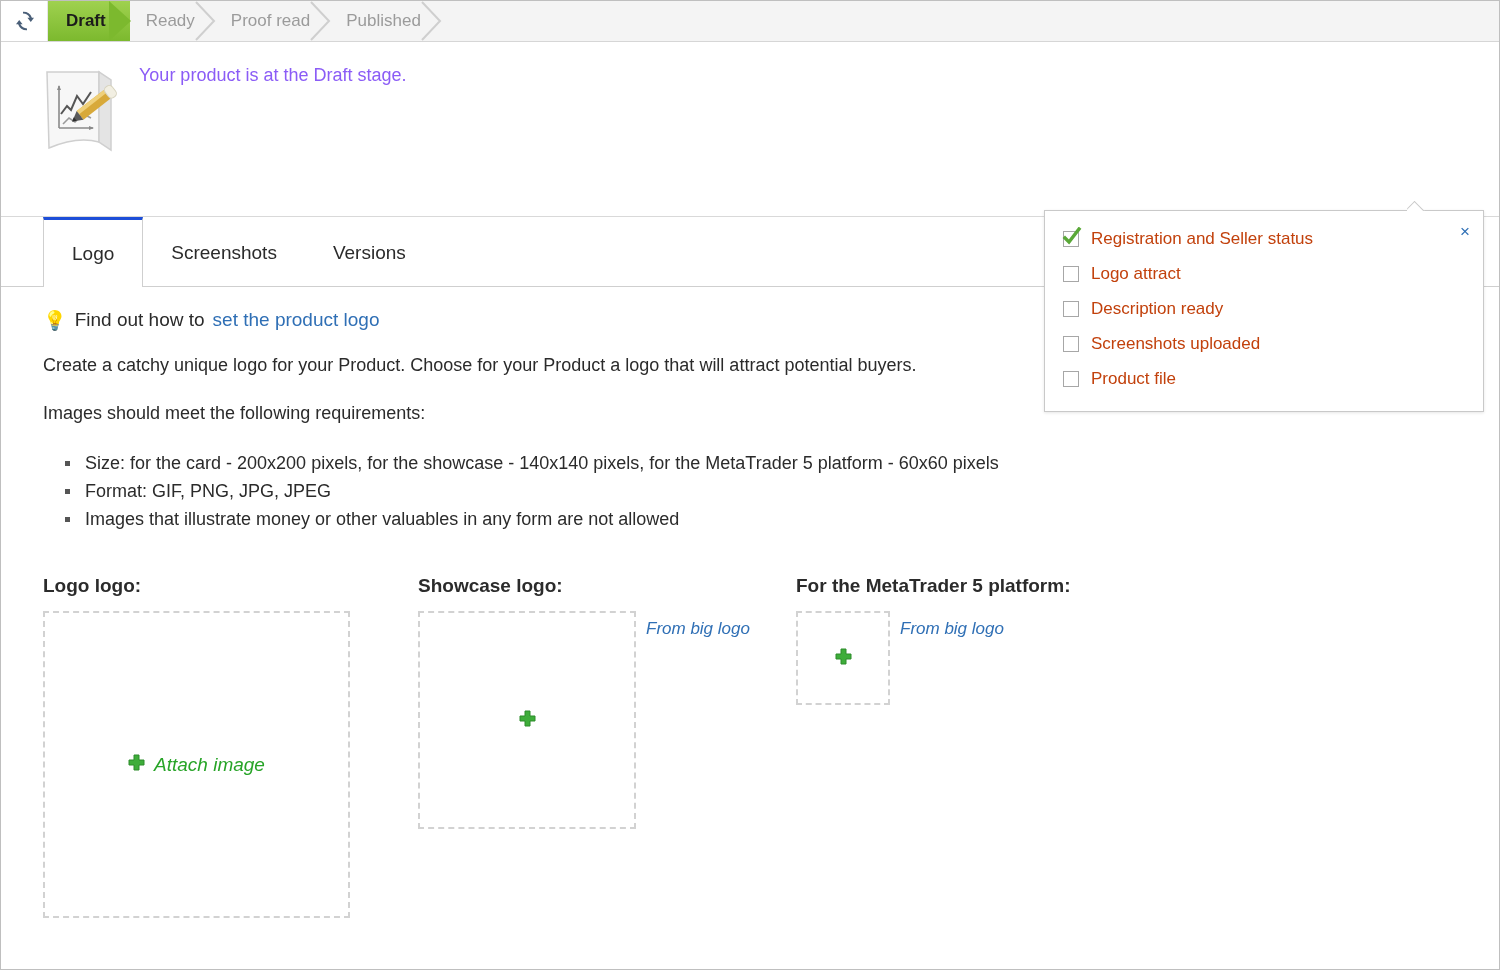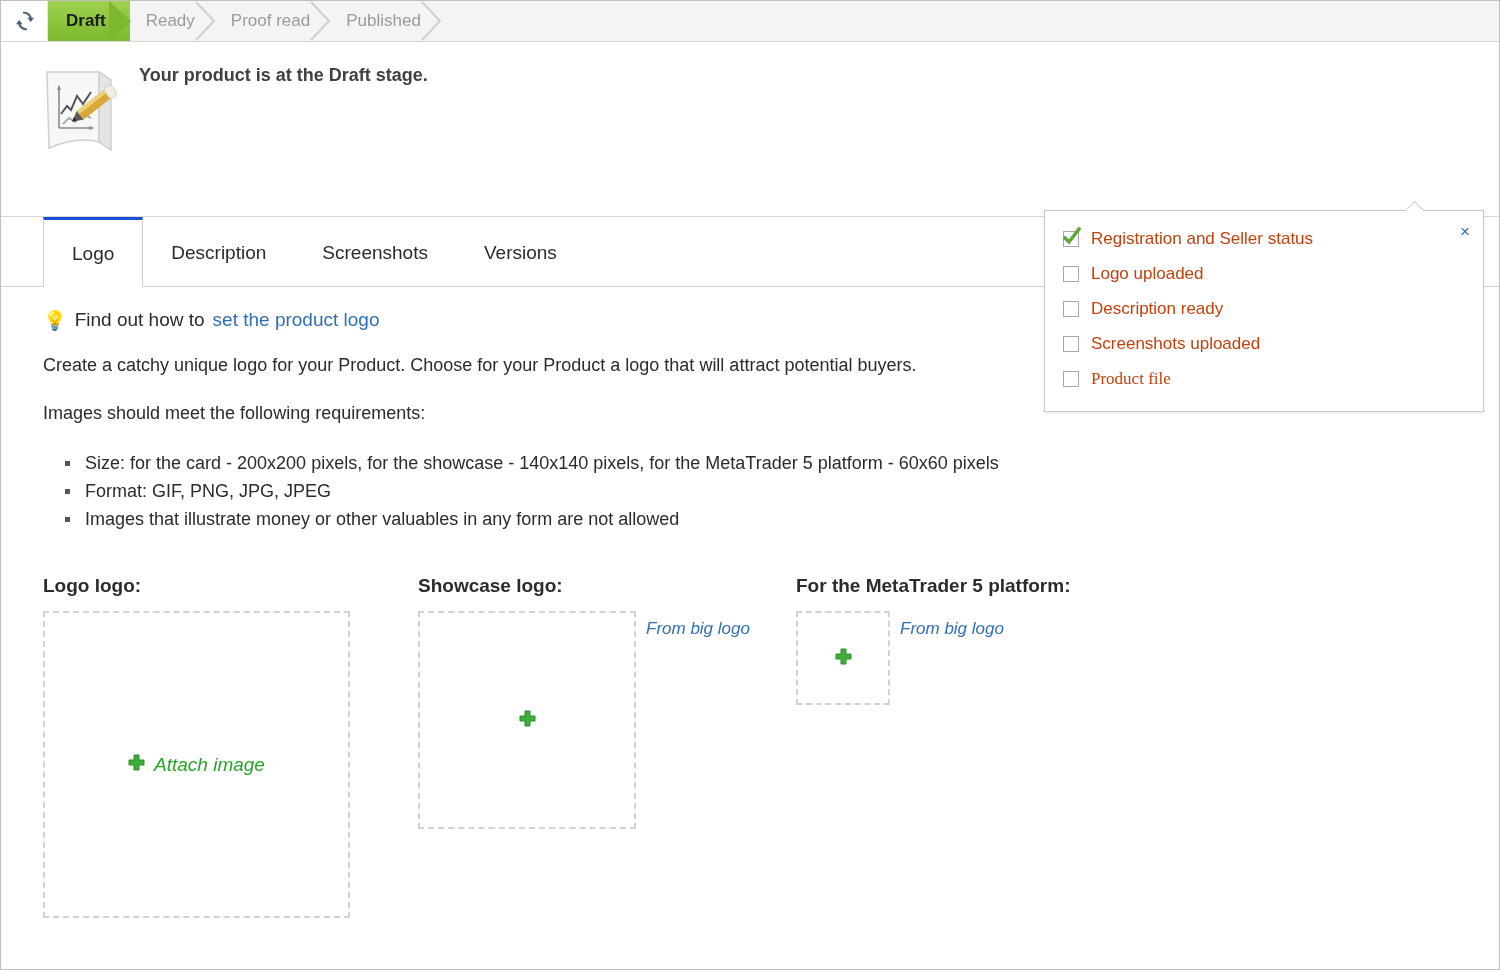--- a/index.html
+++ b/index.html
@@ -96,23 +96,22 @@
     flex: 0 0 118px;
     padding-top: 6px;
     display: flex;
     justify-content: center;
   }
   .notice-text { padding-top: 2px; }
   .notice-text p {
     margin: 0 0 22px 0;
     font-size: 18px;
     line-height: 26px;
-    color: #404040;
+    color: #8b5cf6;
     max-width: 1290px;
-    font-weight: bold;
   }
   .notice-text p:last-child { margin-bottom: 0; }
 
   .submit-wrap {
     position: absolute;
     right: 20px;
     top: 172px;
   }
   .submit-btn {
     display: inline-flex;
@@ -174,21 +173,21 @@
     line-height: 1;
     cursor: pointer;
     font-family: "Liberation Sans", sans-serif;
   }
   .check-item {
     display: flex;
     align-items: center;
     gap: 12px;
     margin-bottom: 15px;
   }
-  .check-item:last-child { margin-bottom: 4px; font-family: Liberation Serif, serif; }
+  .check-item:last-child { margin-bottom: 4px; }
   .cbox {
     width: 16px;
     height: 16px;
     border: 1px solid #a7a7a7;
     background: #ffffff;
     flex: 0 0 16px;
     position: relative;
     box-sizing: border-box;
     cursor: pointer;
   }
@@ -432,21 +431,21 @@
       <span class="cbox checked">
         <svg width="20" height="20" viewBox="0 0 20 20">
           <polyline points="3,11 7,15 17,2" fill="none" stroke="#5aa838" stroke-width="3.4" stroke-linecap="square"></polyline>
         </svg>
       </span>
       <span class="check-label">Registration and Seller status</span>
     </div>
 
     <div class="check-item">
       <span class="cbox"></span>
-      <span class="check-label">Logo uploaded</span>
+      <span class="check-label">Logo attract</span>
     </div>
 
     <div class="check-item">
       <span class="cbox"></span>
       <span class="check-label">Description ready</span>
     </div>
 
     <div class="check-item">
       <span class="cbox"></span>
       <span class="check-label">Screenshots uploaded</span>
@@ -454,23 +453,20 @@
 
     <div class="check-item">
       <span class="cbox"></span>
       <span class="check-label">Product file</span>
     </div>
   </div>
 
   <div class="tabs">
     <div class="tab active">
       <span>Logo</span>
-    </div>
-    <div class="tab">
-      <span>Description</span>
     </div>
     <div class="tab">
       <span>Screenshots</span>
     </div>
     <div class="tab">
       <span>Versions</span>
     </div>
   </div>
 
   <div class="content">

